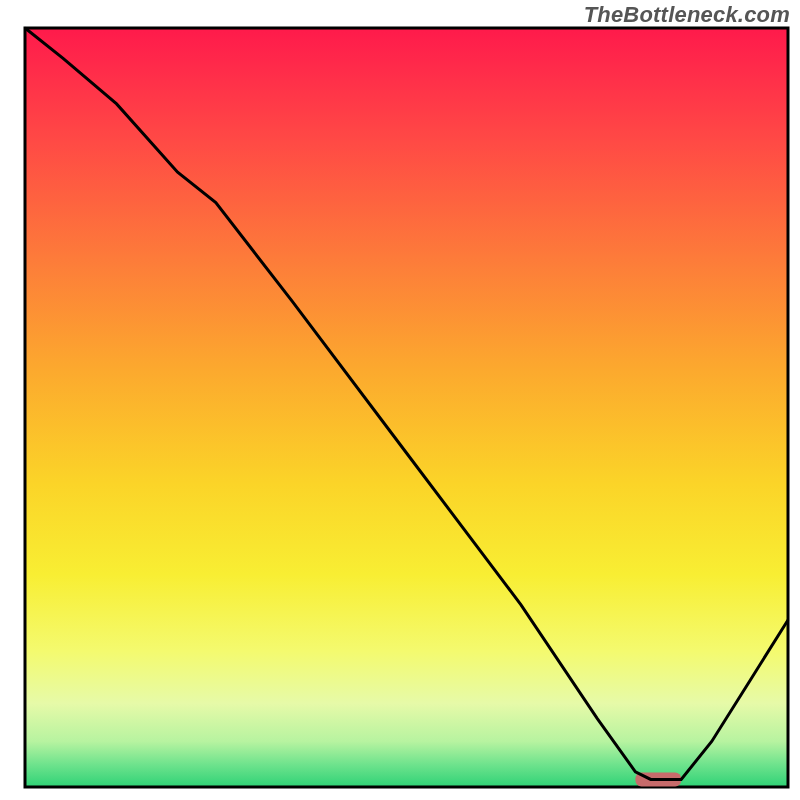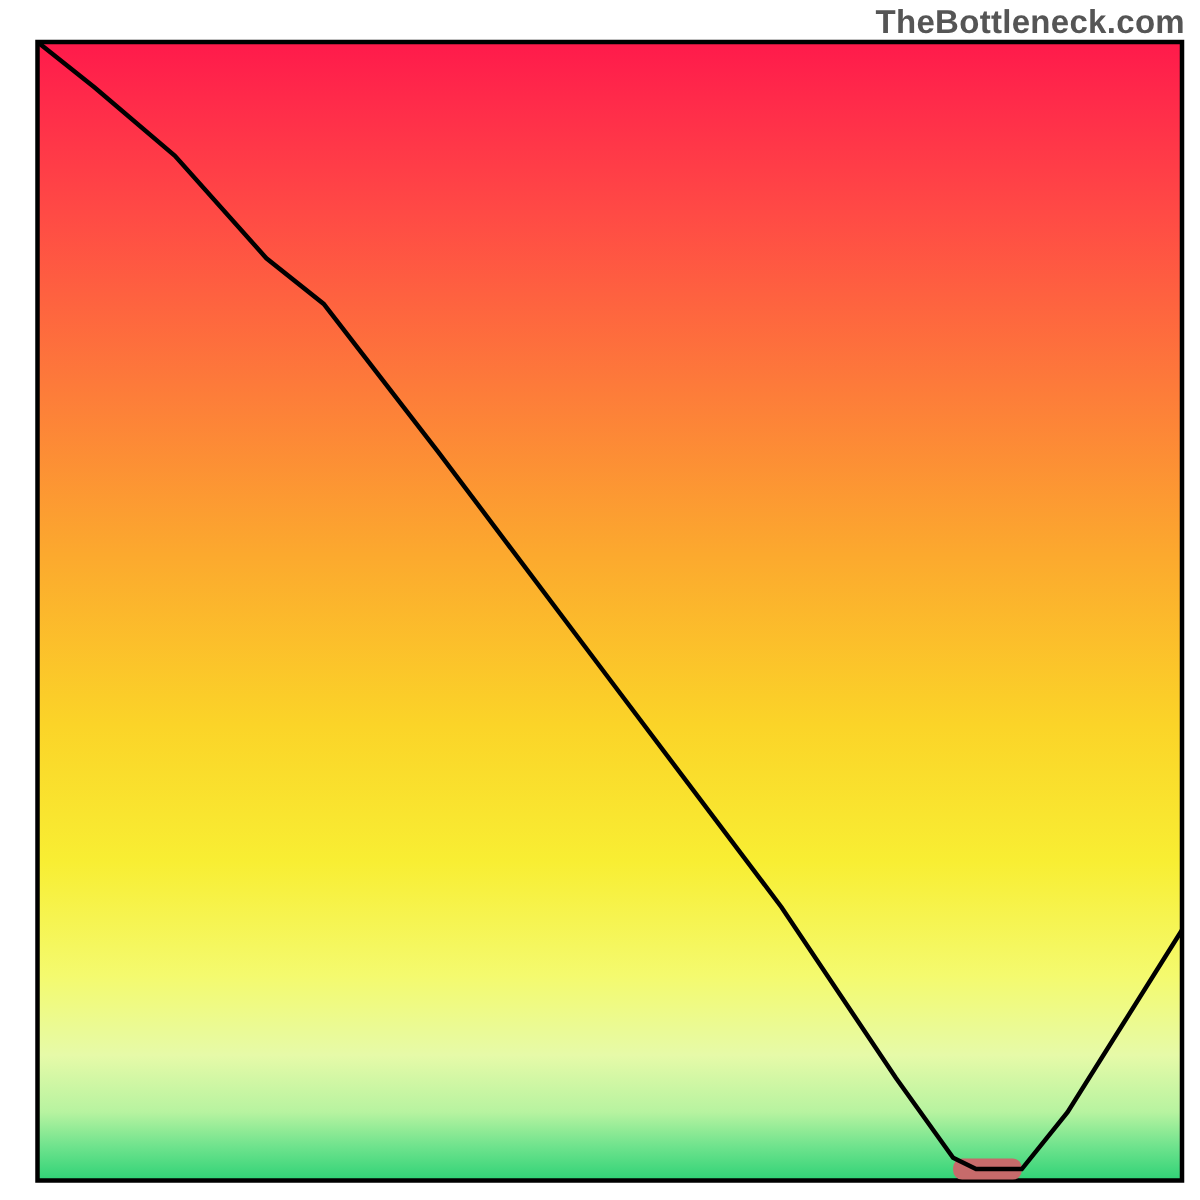--- a/index.html
+++ b/index.html
@@ -8,20 +8,21 @@
     width: 800px;
     height: 800px;
     overflow: hidden;
     font-family: Arial, Helvetica, sans-serif;
     background: #fff;
   }
   .wrap {
     position: relative;
     width: 800px;
     height: 800px;
+    font-style: italic;
   }
   .watermark {
     position: absolute;
     top: 2px;
     right: 10px;
     font-size: 22px;
     font-weight: 600;
     color: #555;
     letter-spacing: 0.2px;
   }

